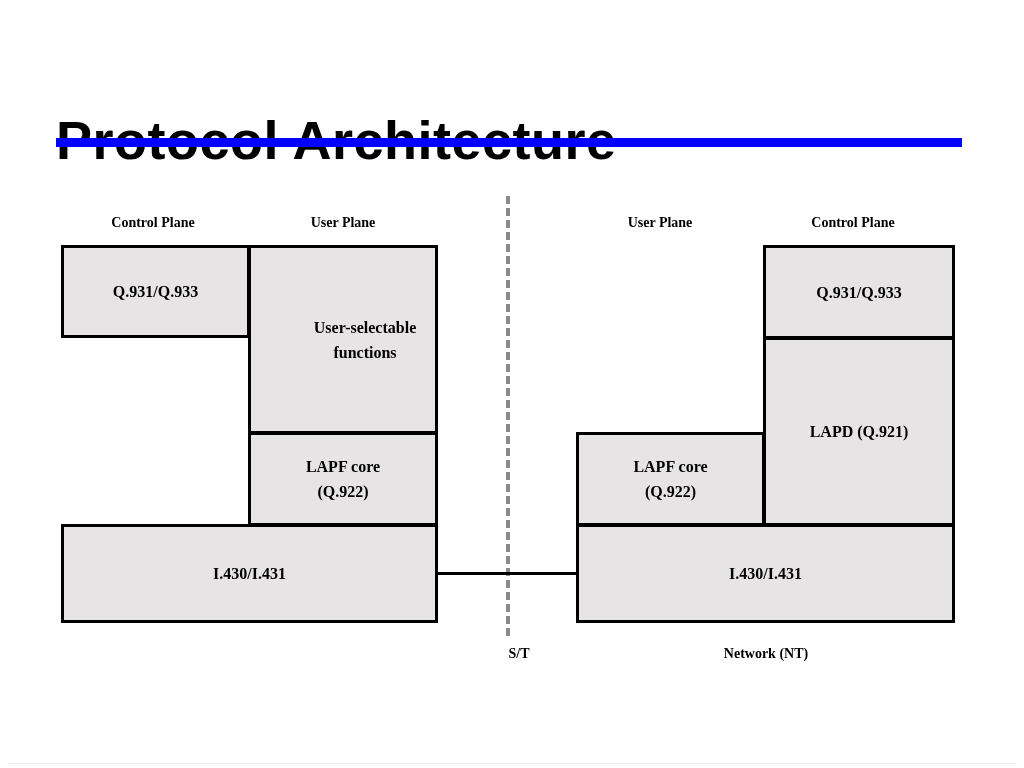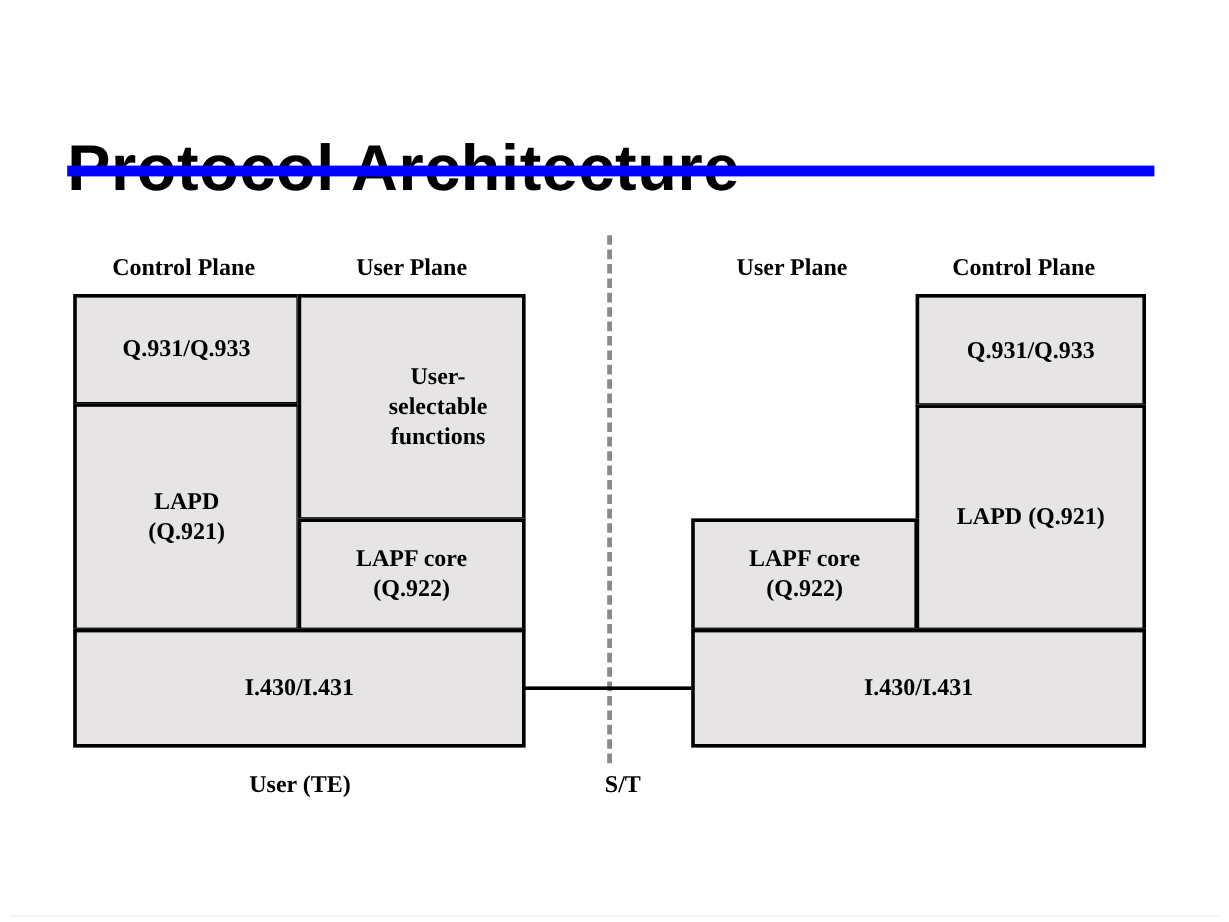--- a/index.html
+++ b/index.html
@@ -55,40 +55,40 @@
     width: 1024px;
     height: 700px;
   }
 
   
   .plane-label,
   .group-label {
     position: absolute;
     font-family: "Liberation Serif", "DejaVu Serif", serif;
     font-weight: bold;
-    font-size: 20px;
+    font-size: 14px;
     line-height: 22px;
     color: #000000;
     text-align: center;
     white-space: nowrap;
   }
 
   
   .pbox {
     position: absolute;
     box-sizing: border-box;
     background: #e6e4e4;
     border: 3px solid #000000;
     display: flex;
     align-items: center;
     justify-content: center;
     text-align: center;
     font-family: "Liberation Serif", "DejaVu Serif", serif;
     font-weight: bold;
-    font-size: 20px;
+    font-size: 16px;
     line-height: 25px;
     color: #000000;
   }
   .pbox .pbox-text {
     display: block;
     padding: 0 6px;
     white-space: pre-line;
   }
 
   
@@ -127,40 +127,35 @@
   <div id="diagram">
 
     <div class="plane-label" style="left:63px; top:212px; width:180px;">Control Plane</div>
 
     <div class="plane-label" style="left:253px; top:212px; width:180px;">User Plane</div>
 
     <div class="pbox" style="left:61px; top:245px; width:189px; height:93px;">
       <span class="pbox-text">Q.931/Q.933</span>
     </div>
 
-    <div class="pbox" style="left:61px; top:336px; width:189px; height:190px;">
-      <span class="pbox-text">LAPD
-(Q.921)</span>
-    </div>
 
     <div class="pbox" style="left:248px; top:245px; width:190px; height:189px;padding-left:44px;">
       <span class="pbox-text">User-selectable
 functions</span>
     </div>
 
     <div class="pbox" style="left:248px; top:432px; width:190px; height:94px;">
       <span class="pbox-text">LAPF core
 (Q.922)</span>
     </div>
 
     <div class="pbox" style="left:61px; top:524px; width:377px; height:99px;">
       <span class="pbox-text">I.430/I.431</span>
     </div>
 
-    <div class="group-label" style="left:160px; top:643px; width:180px;">User (TE)</div>
 
     <div class="st-line" style="left:506px; top:196px; height:440px;"></div>
 
     <div class="group-label" style="left:459px; top:643px; width:120px;">S/T</div>
 
     <div class="connector" style="left:437px; top:572px; width:140px;"></div>
 
     <div class="plane-label" style="left:570px; top:212px; width:180px;">User Plane</div>
 
     <div class="plane-label" style="left:763px; top:212px; width:180px;">Control Plane</div>
@@ -175,18 +170,19 @@
 
     <div class="pbox" style="left:576px; top:432px; width:189px; height:94px;">
       <span class="pbox-text">LAPF core
 (Q.922)</span>
     </div>
 
     <div class="pbox" style="left:576px; top:524px; width:379px; height:99px;">
       <span class="pbox-text">I.430/I.431</span>
     </div>
 
+    <div class="group-label" style="left:676px; top:643px; width:180px;">Network (NT)</div>
 
   </div>
 
   <div class="bottom-hairline"></div>
 
 </div>
 
 </body></html>

